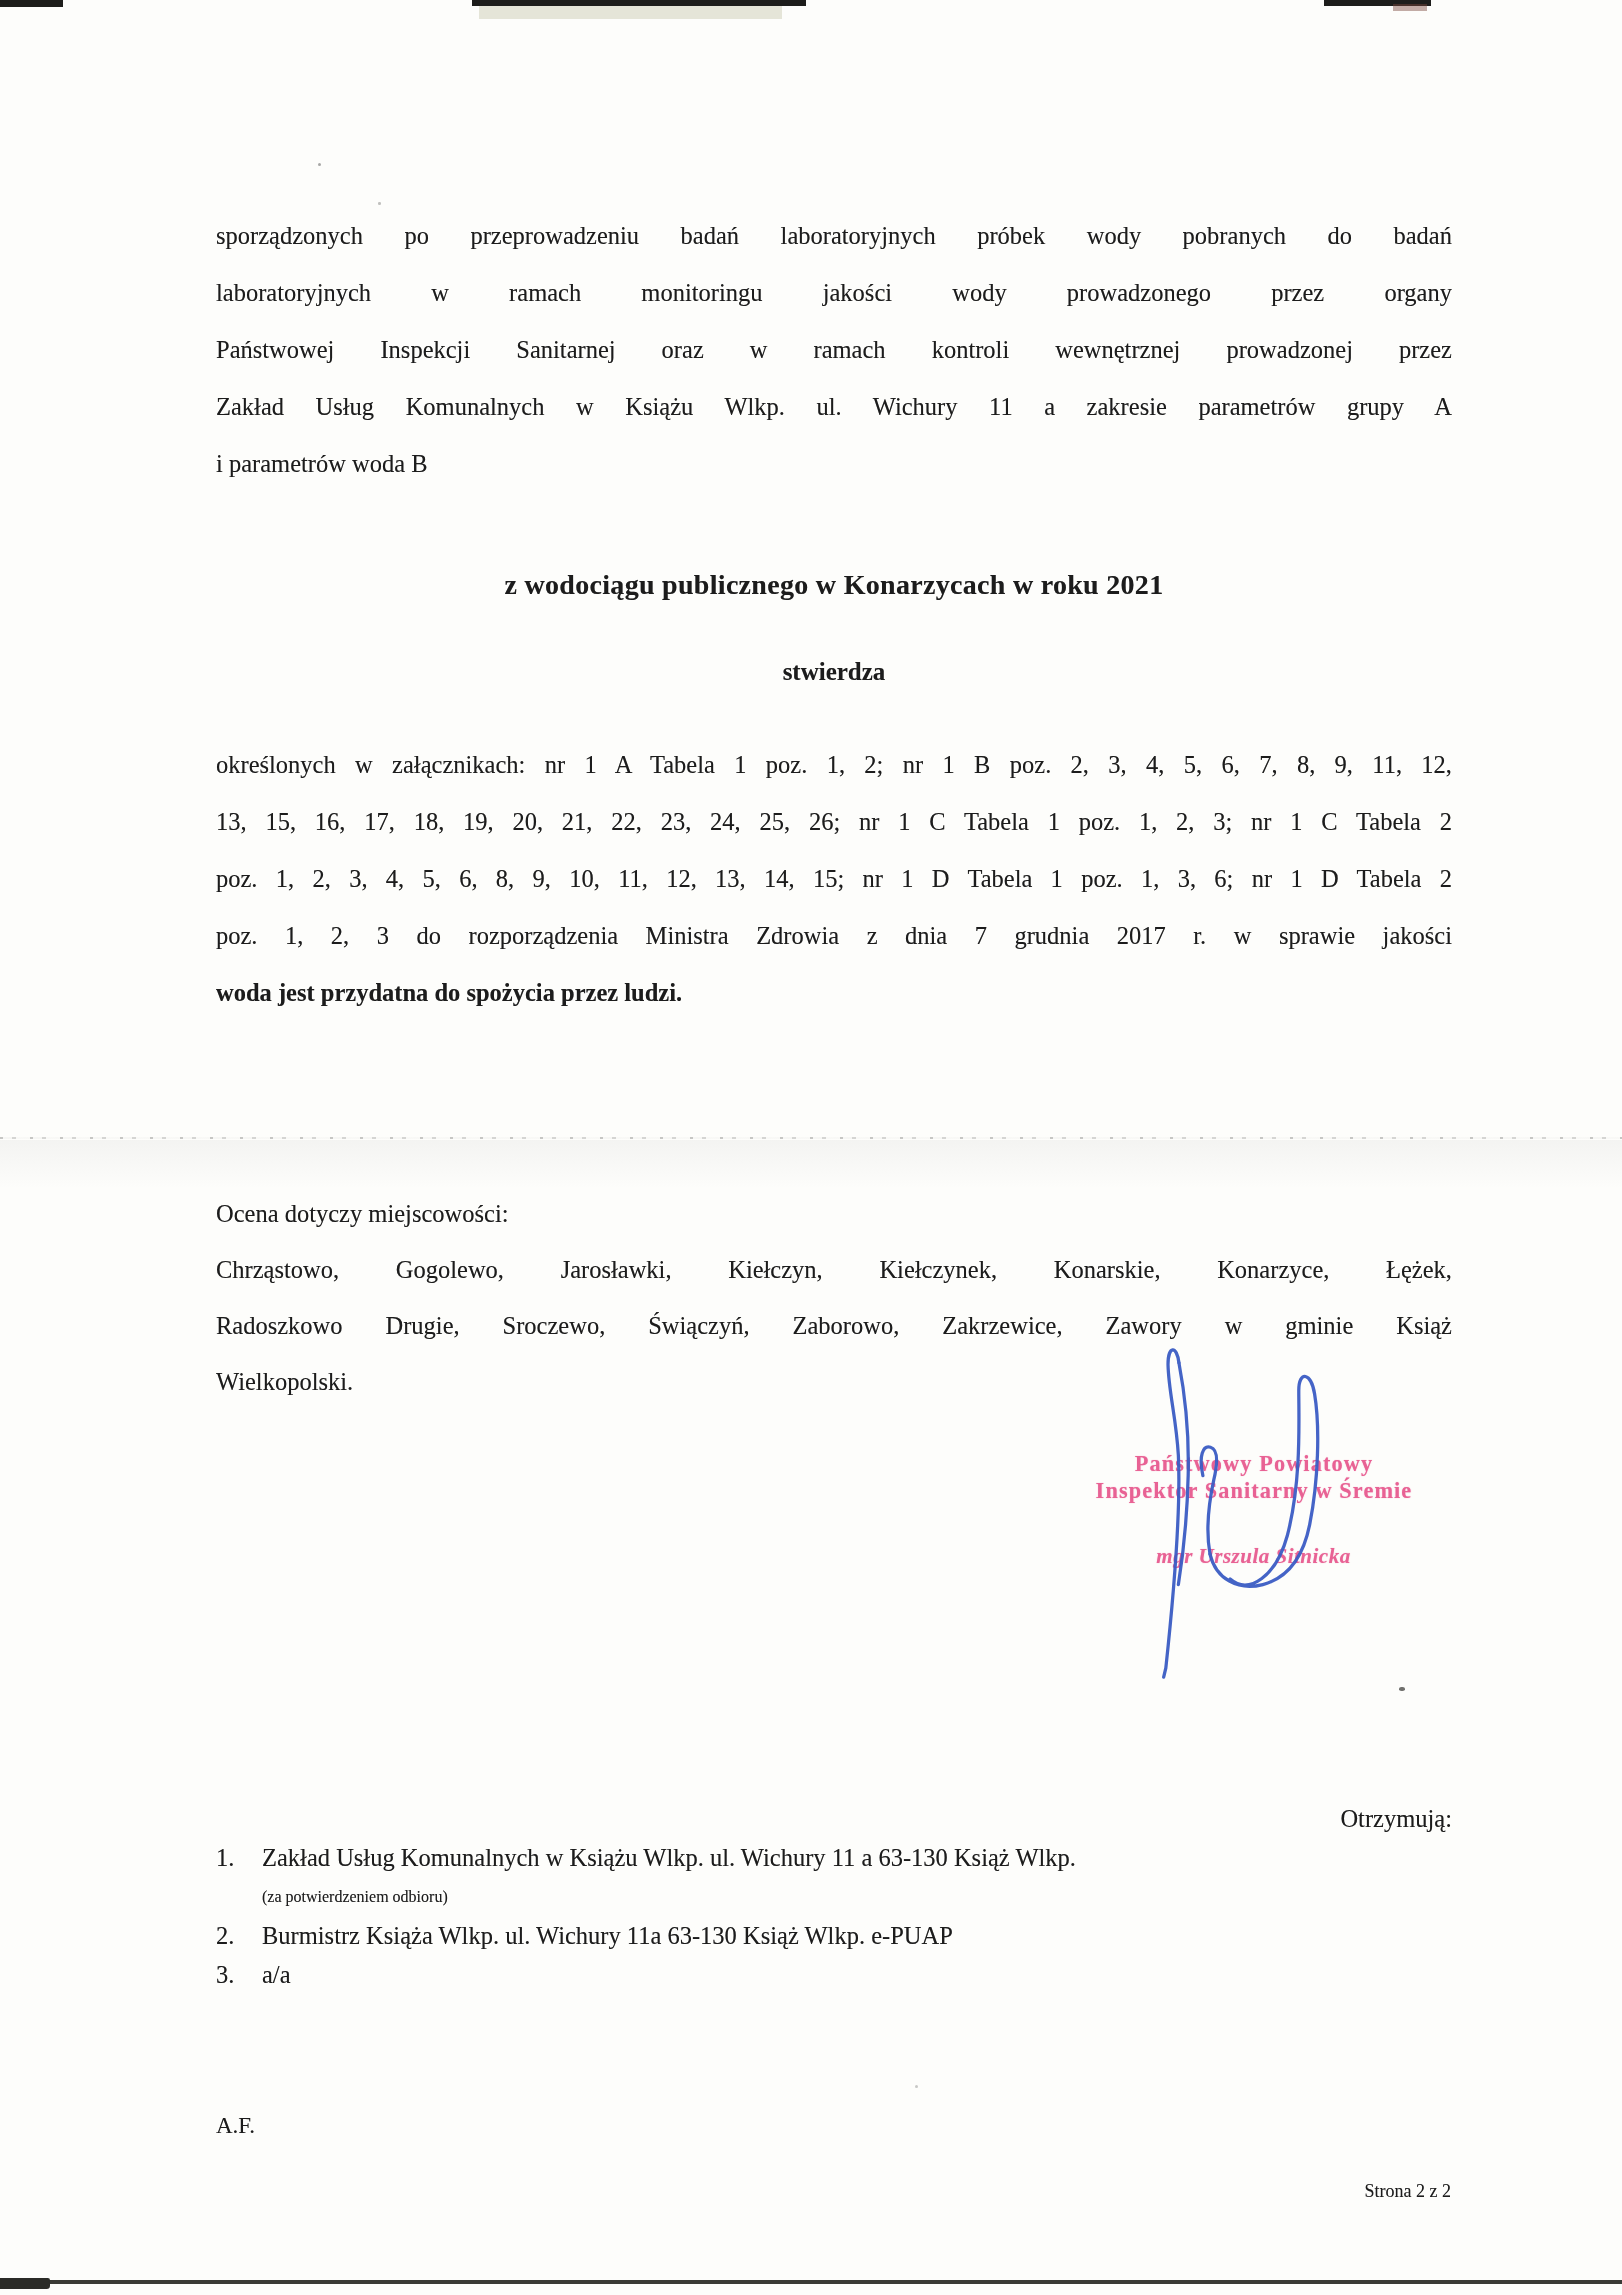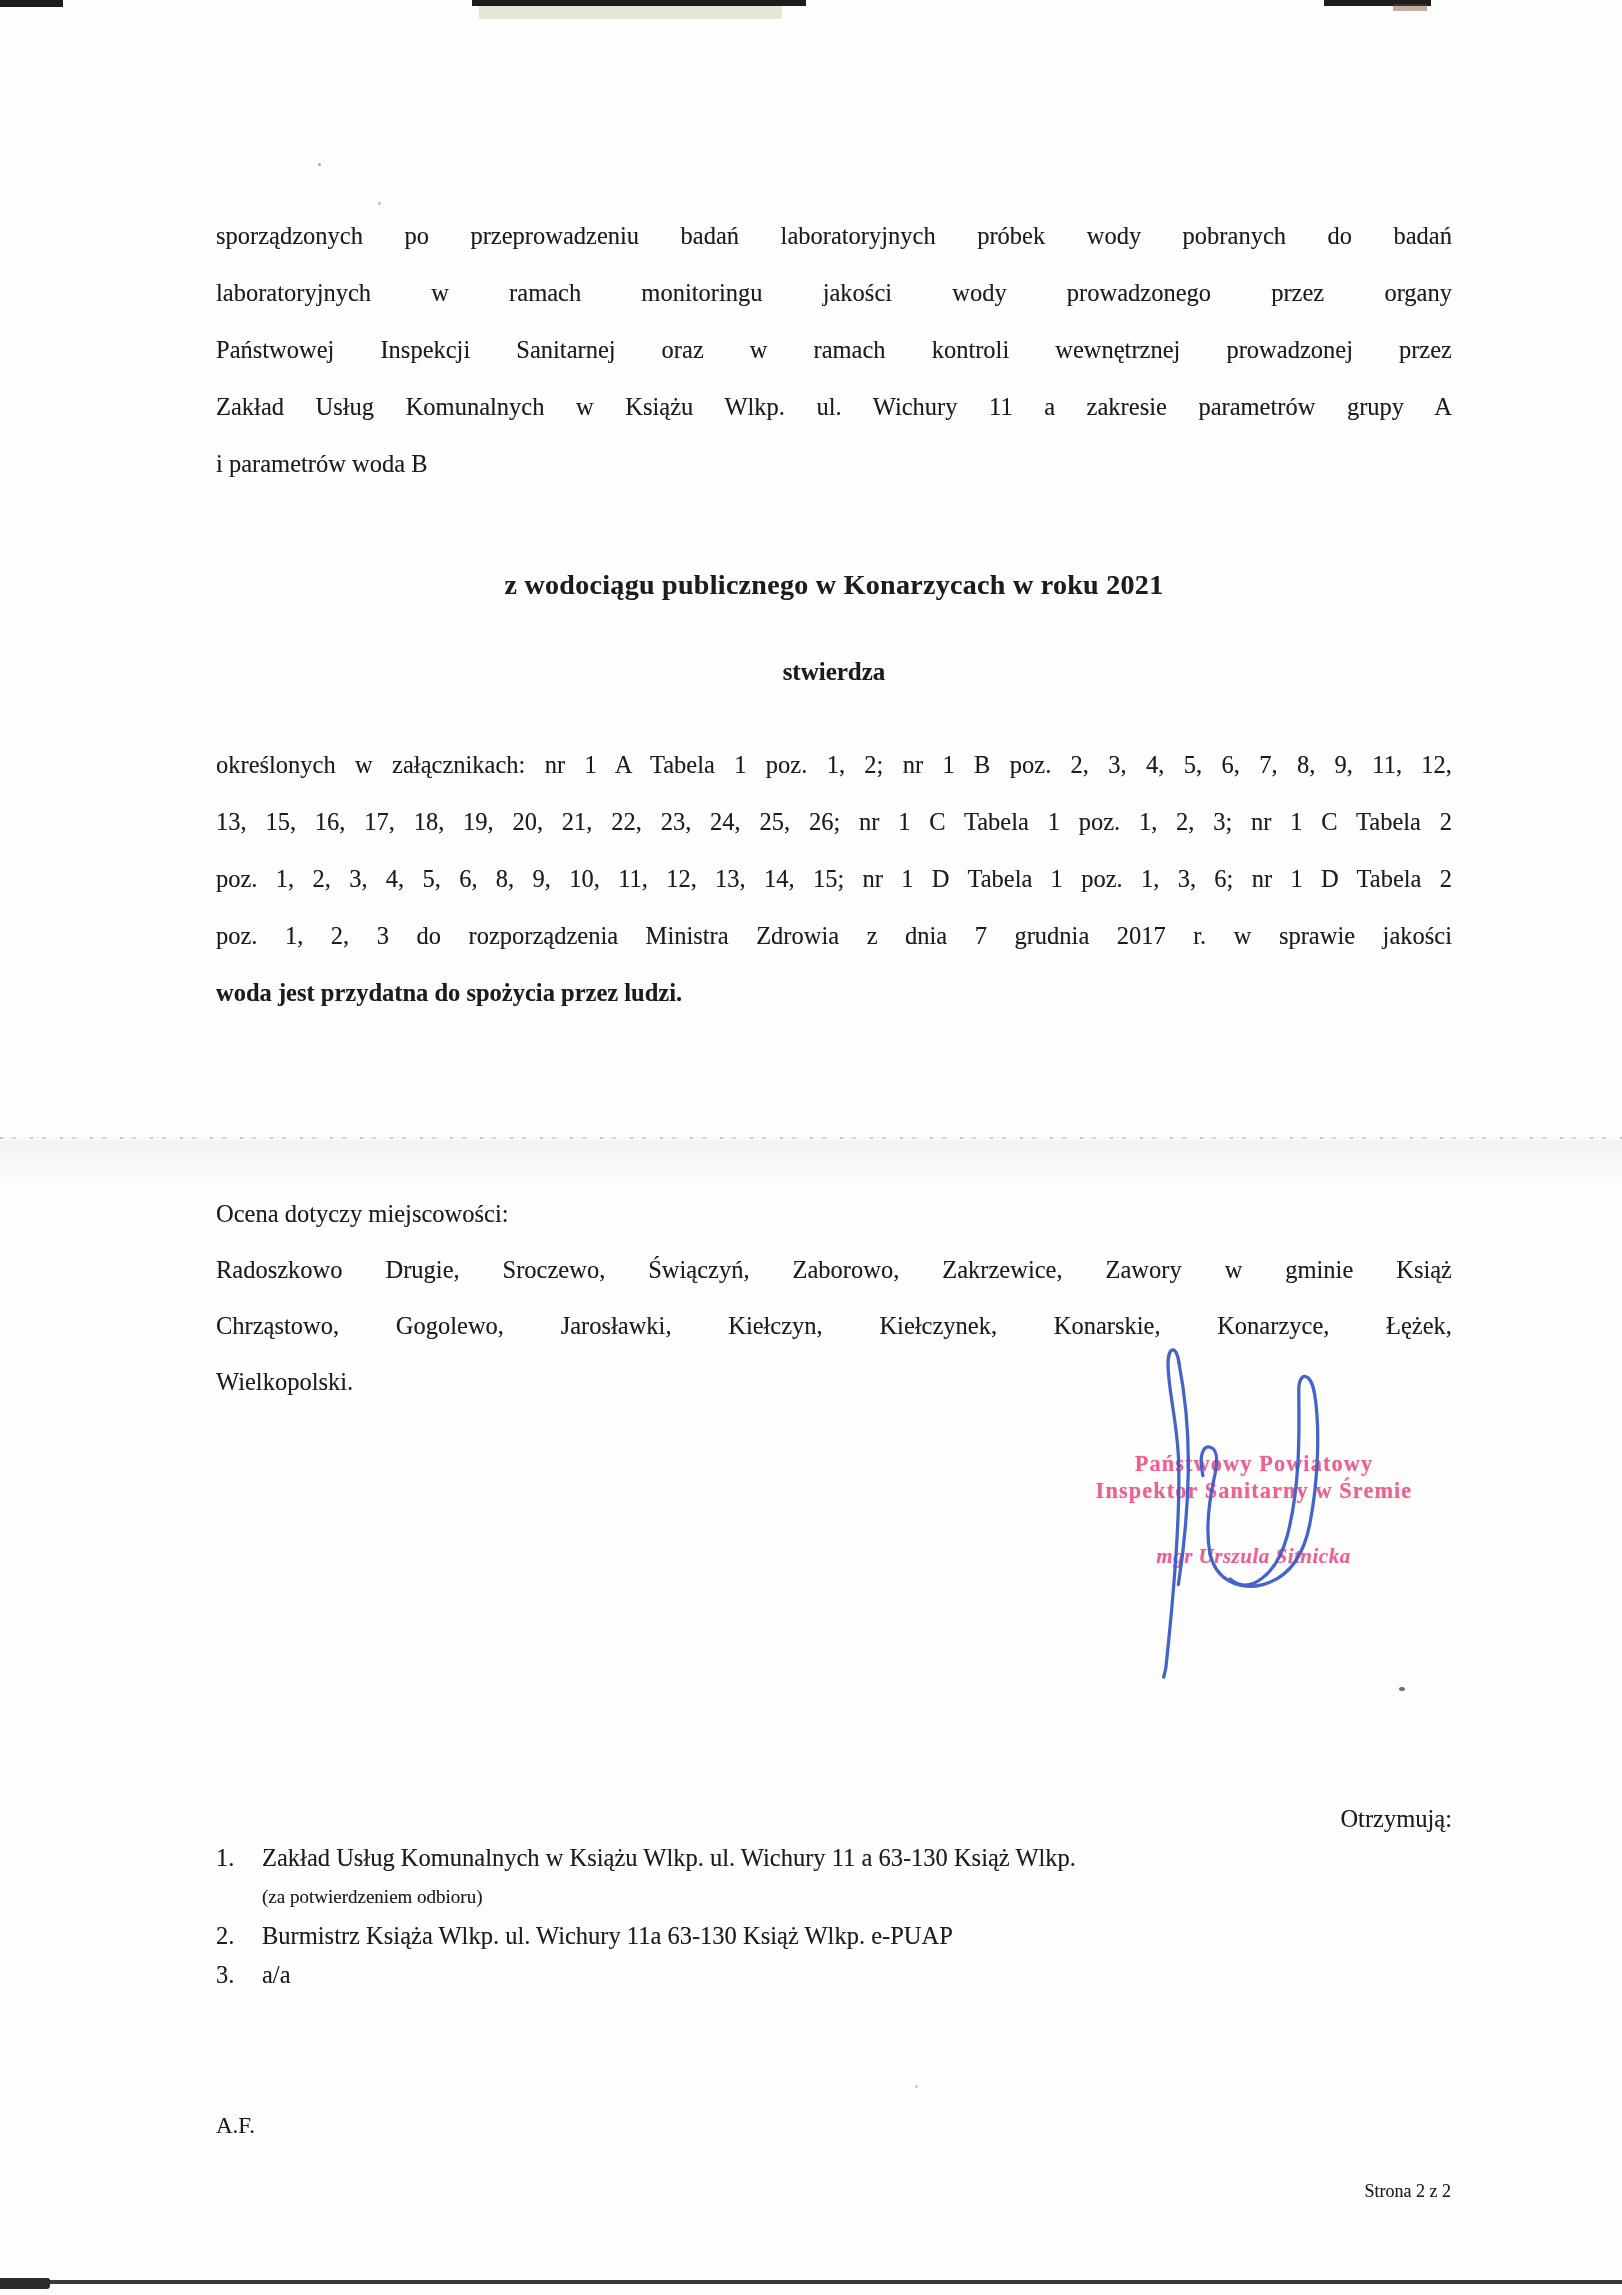--- a/index.html
+++ b/index.html
@@ -19,21 +19,21 @@
   .heading-line{ display:block; height:57px; line-height:57px; font-size:28px; font-weight:bold; letter-spacing:0.3px; text-align:center; }
   .verdict-line{ display:block; height:57px; line-height:57px; font-size:25px; font-weight:bold; text-align:center; }
   .loc-line{ display:block; height:56px; line-height:56px; font-size:24.5px; }
   .loc-jline{ display:block; height:56px; line-height:56px; font-size:24.5px; text-align:justify; text-align-last:justify; }
 
   
   .dist{ position:absolute; left:216px; top:1799px; width:1236px; }
   .dist-head{ display:block; height:39px; line-height:39px; font-size:24.5px;text-align:right; }
   .dist-row{ display:flex; height:39px; line-height:39px; font-size:24.5px; }
   .dist-num{ width:46px; flex:0 0 46px; }
-  .dist-sub{ padding-left:46px; height:39px; line-height:39px; font-size:19px; }
+  .dist-sub{ padding-left:46px; height:39px; line-height:39px; font-size:16px; }
 
   
   .stamp{
     position:absolute; left:1063px; top:1450px; width:382px;
     text-align:center; color:#e7558c;
     font-weight:bold; font-size:22.3px; line-height:27px; letter-spacing:1.1px;
     text-shadow:0 0 1.1px rgba(231,85,140,.55);
     opacity:.92;
   }
   .stamp-signer{
@@ -102,22 +102,22 @@
     <span class="jline">poz. 1, 2, 3, 4, 5, 6, 8, 9, 10, 11, 12, 13, 14, 15; nr 1 D Tabela 1 poz. 1, 3, 6; nr 1 D Tabela 2</span>
     <span class="jline">poz. 1, 2, 3 do rozporządzenia Ministra Zdrowia z dnia 7 grudnia 2017 r. w sprawie jakości</span>
     <span class="line bold">woda jest przydatna do spożycia przez ludzi.</span>
   </div>
 
   <div class="artifact fold-line"></div>
   <div class="artifact fold-haze"></div>
 
   <div class="block txt" style="top:1186px;">
     <span class="loc-line">Ocena dotyczy miejscowości:</span>
+    <span class="loc-jline">Chrząstowo, Gogolewo, Jarosławki, Kiełczyn, Kiełczynek, Konarskie, Konarzyce, Łężek,</span>
     <span class="loc-jline">Radoszkowo Drugie, Sroczewo, Świączyń, Zaborowo, Zakrzewice, Zawory w gminie Książ</span>
-    <span class="loc-jline">Chrząstowo, Gogolewo, Jarosławki, Kiełczyn, Kiełczynek, Konarskie, Konarzyce, Łężek,</span>
     <span class="loc-line">Wielkopolski.</span>
   </div>
 
   <div class="stamp">
     <div>Państwowy Powiatowy</div>
     <div>Inspektor Sanitarny w Śremie</div>
   </div>
   <div class="stamp-signer">mgr Urszula Sitnicka</div>
 
   <svg class="signature-svg" viewBox="0 0 580 645">

